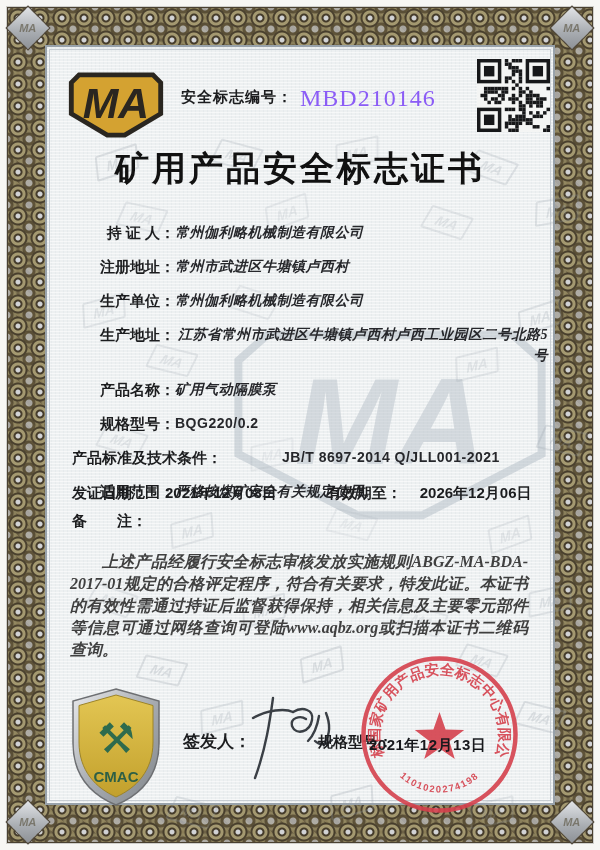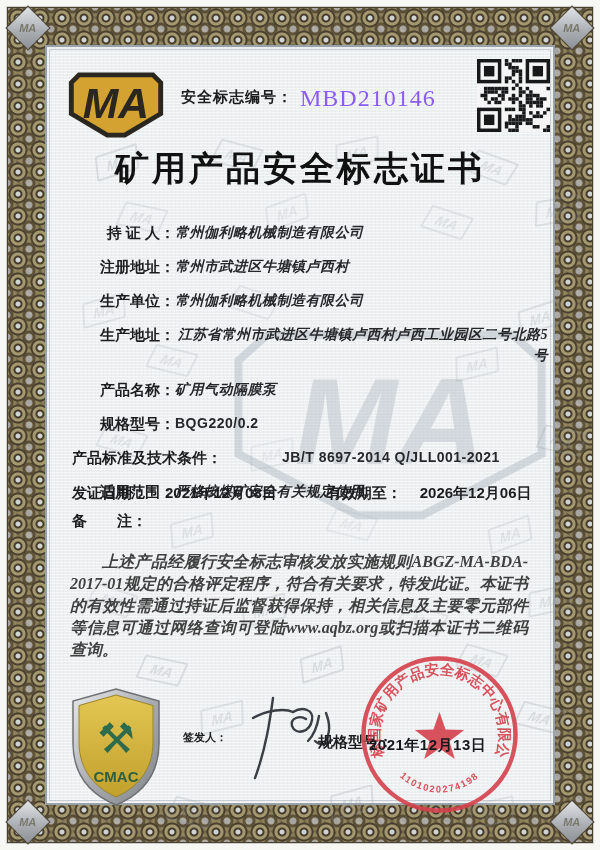--- a/index.html
+++ b/index.html
@@ -69,21 +69,21 @@
   .dates-row .lbl { font-weight:700; }
   .dates-row .val { font-weight:700; }
   .gap1 { display:inline-block; width:18px; } .gap2 { display:inline-block; width:50px; } .gap3 { display:inline-block; width:18px; }
   .remark-row { position:absolute; left:72px; top:512px; font-weight:700; font-size:15px;text-align:right; }
   .statement {
     position:absolute; left:70px; right:72px; top:551px;
     font-family:"Liberation Serif",serif; font-weight:700; font-size:16px;
     line-height:22px; text-indent:2em; text-align:justify; color:#404040; font-style:italic;
   }
   .cmac { position:absolute; left:66px; top:687px; width:100px; height:120px; }
-  .signer-label { position:absolute; left:183px; top:730px; font-weight:700; font-size:11px; }
+  .signer-label { position:absolute; left:183px; top:730px; font-weight:700; font-size:17px; }
   .signature { position:absolute; left:243px; top:690px; width:95px; height:100px; }
   .issuer-label { position:absolute; left:318px; top:733px; font-weight:700; font-size:15px; }
   .seal-date { position:absolute; left:369px; top:736px; font-weight:700; font-size:15px; color:#17181c; z-index:5; letter-spacing:.5px; }
   .seal { position:absolute; left:357px; top:652px; width:165px; height:165px; opacity:.9; z-index:4; }
 </style>
 </head>
 <body>
 
 <div class="page">
 

